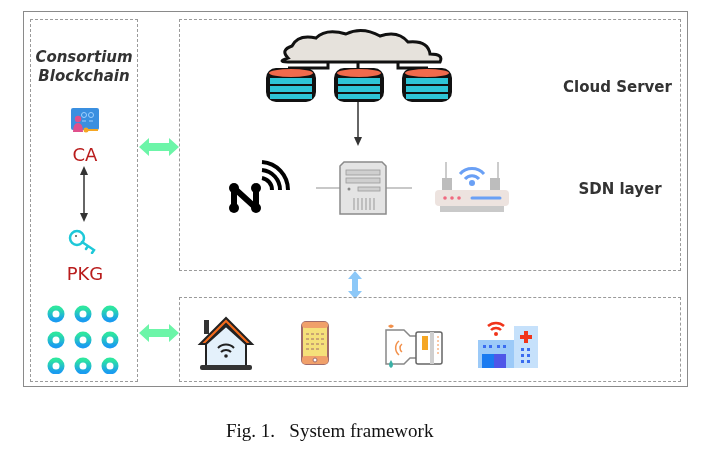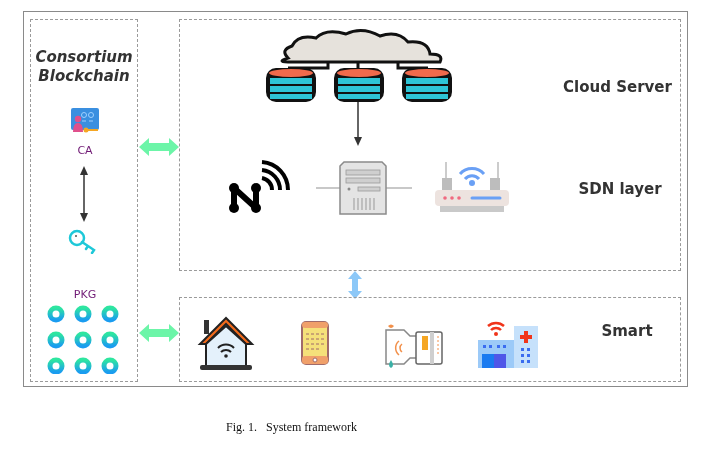--- a/index.html
+++ b/index.html
@@ -1,22 +1,22 @@
 <!DOCTYPE html>
 <html><head>
 <meta charset="utf-8">
 <style>
   html, body { margin:0; padding:0; background:#ffffff; }
   body { width:728px; height:462px; position:relative; overflow:hidden; font-family:"DejaVu Sans", sans-serif; }
   .abs { position:absolute; }
   .outer { left:23px; top:11px; width:665px; height:376px; border:1.5px solid #8a8a8a; box-sizing:border-box; }
   .dash { border:1.5px dashed #9a9a9a; box-sizing:border-box; }
   .lbl { color:#333333; font-weight:bold; font-size:15px; text-align:center; line-height:19px; }
-  .small { color:#701a75; font-size:11px; text-align:center; }
-  .caption { font-family:"Liberation Serif", serif; font-size:12px; color:#111; }
+  .small { color:#b91c1c; font-size:18px; text-align:center; }
+  .caption { font-family:"Liberation Serif", serif; font-size:19px; color:#111; }
   svg { display:block; }
 </style>
 </head>
 <body>
 
 <div class="abs outer"></div>
 
 <div class="abs dash" style="left:30px;top:19px;width:108px;height:363px;"></div>
 <div class="abs lbl" style="left:30px;top:48px;width:108px;font-style:italic;">
   <div>Consortium</div>
@@ -46,21 +46,21 @@
   </svg>
 </div>
 
 <div class="abs" style="left:68px;top:228px;">
   <svg width="30" height="26" viewBox="0 0 30 26">
     <circle cx="9" cy="10" r="7" fill="none" stroke="#1ec8d8" stroke-width="2.5"></circle>
     <circle cx="8" cy="8" r="1" fill="#555"></circle>
     <path d="M14 14 L26 22 L24 25 M20 18 L18 21" fill="none" stroke="#1ec8d8" stroke-width="2.5" stroke-linecap="round"></path>
   </svg>
 </div>
-<div class="abs small" style="left:60px;top:263px;width:50px;margin-top:25px;">PKG</div>
+<div class="abs small" style="left:60px;top:263px;width:50px;">PKG</div>
 
 <div class="abs" style="left:46px;top:304px;">
   <svg width="76" height="70" viewBox="0 0 76 70">
     <defs>
       <linearGradient id="cg" x1="0" y1="0" x2="0" y2="1">
         <stop offset="0" stop-color="#2ee6a0"></stop>
         <stop offset="1" stop-color="#1a9cf0"></stop>
       </linearGradient>
     </defs>
     <g fill="none" stroke="url(#cg)" stroke-width="5">
@@ -262,16 +262,15 @@
         <rect x="51" y="36" width="3" height="3"></rect>
       <rect x="45" y="42" width="3" height="3"></rect>
         <rect x="51" y="42" width="3" height="3"></rect>
     </g>
     <rect x="6" y="36" width="12" height="14" fill="#1a7af0"></rect>
     <rect x="18" y="36" width="12" height="14" fill="#4f56e8"></rect>
   </svg>
 </div>
 
 <div class="abs lbl" style="left:572px;top:322px;width:110px;">
-  <div>Smart</div>
 </div>
 
 <div class="abs caption" style="left:226px;top:420px;white-space:pre;">Fig. 1.   System framework</div>
 
 </body></html>

